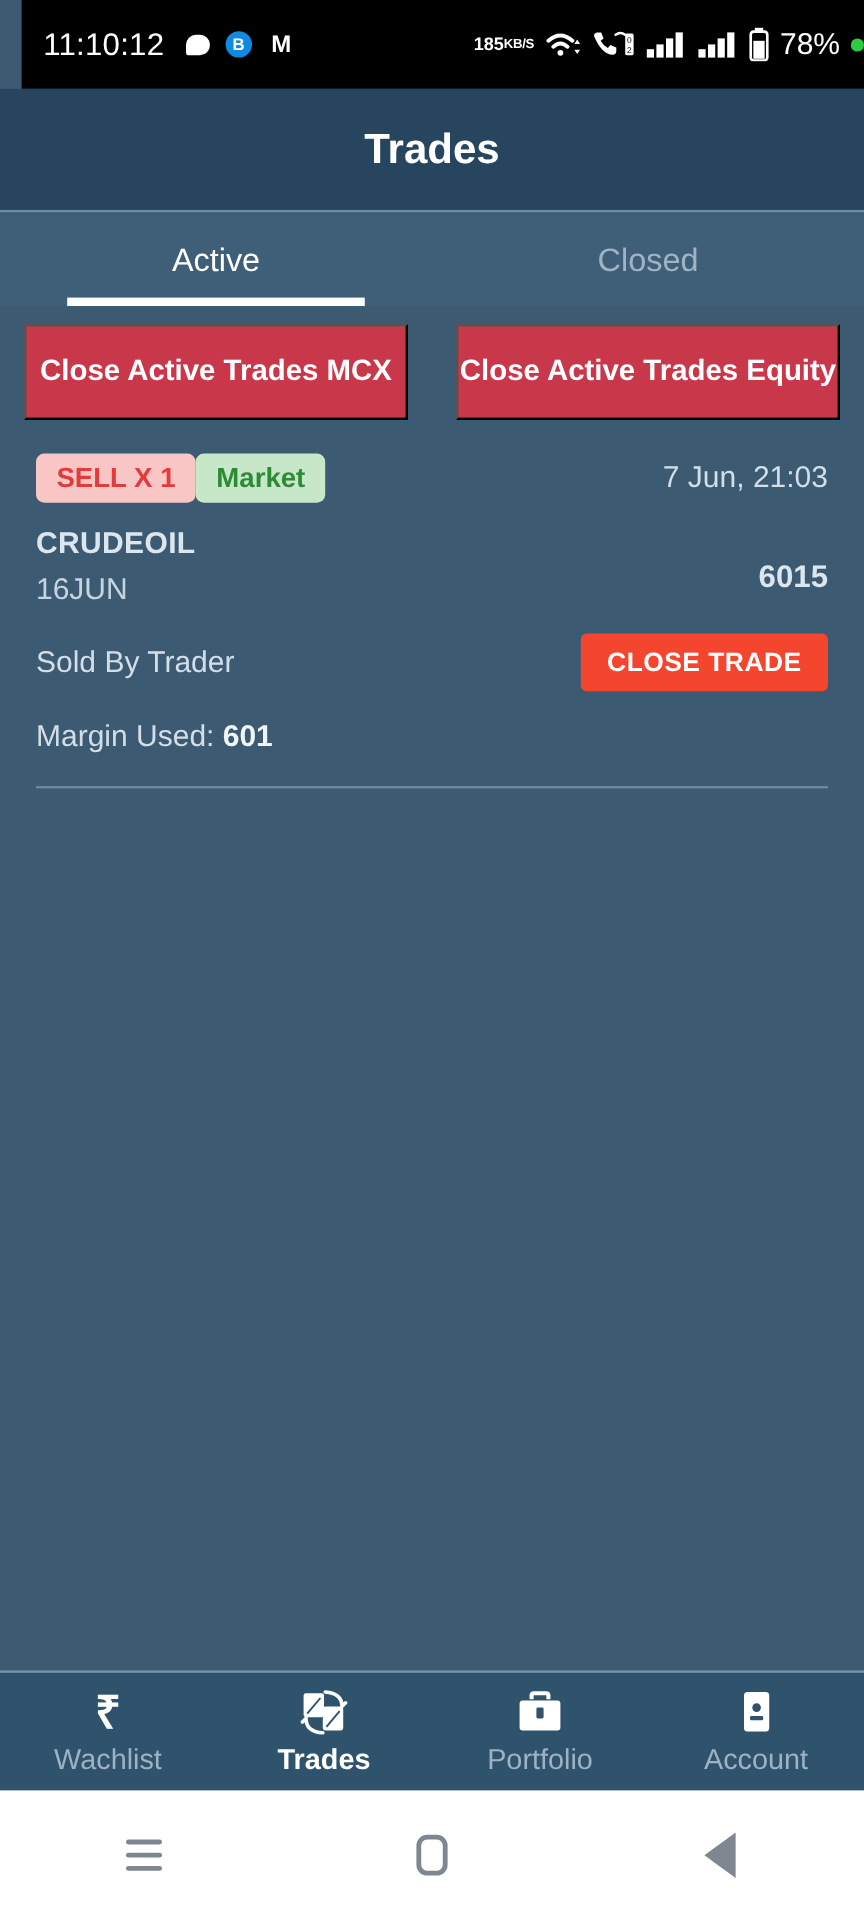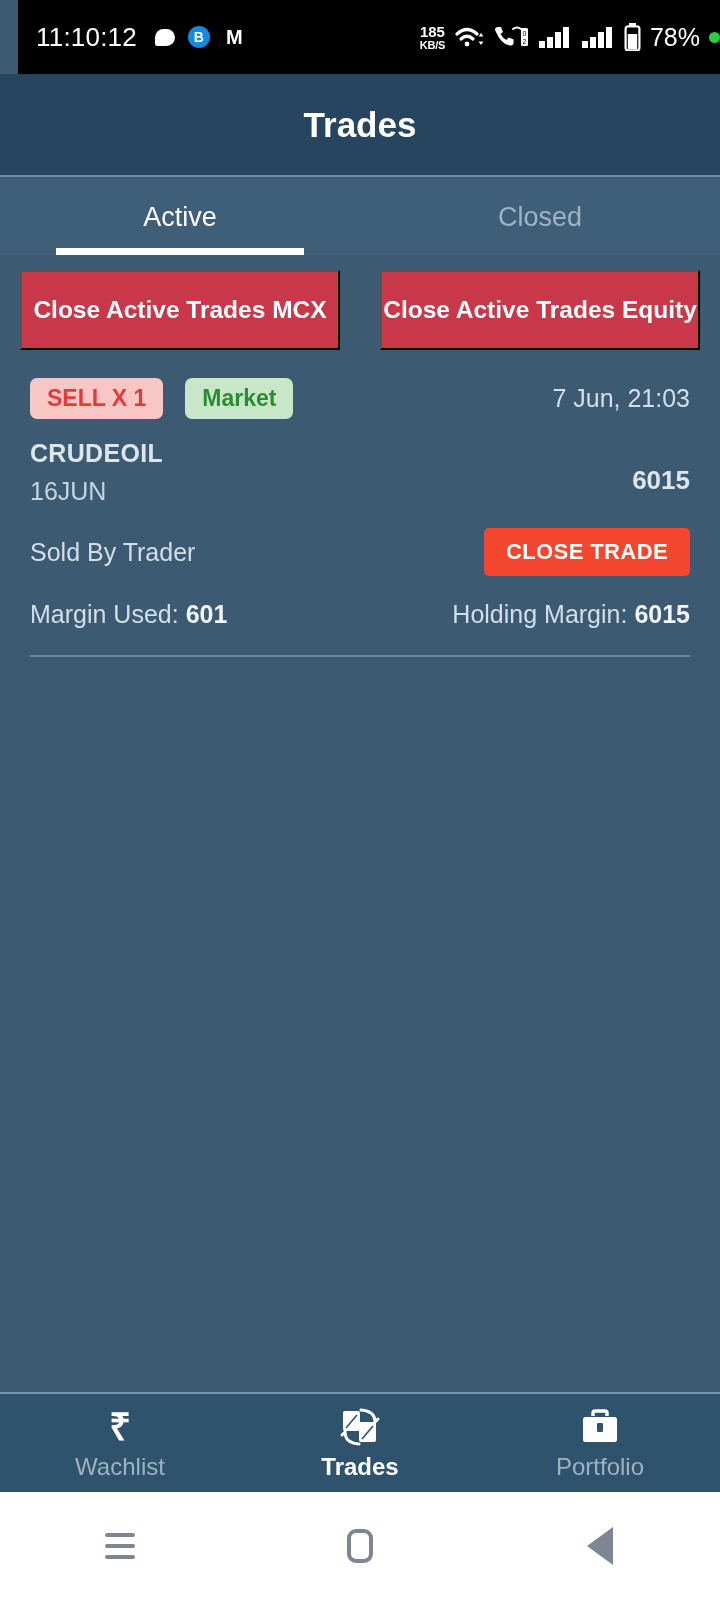--- a/index.html
+++ b/index.html
@@ -13,21 +13,21 @@
 
   
   .statusbar {
     position:absolute; top:0; left:18px; width:720px; height:74px;
     background:#000000; color:#ffffff;
     display:flex; align-items:center; padding:0 18px;
   }
   .sb-clock { font-size:26px; font-weight:400; letter-spacing:.2px; }
   .sb-left-icons { display:flex; align-items:center; gap:13px; margin-left:18px; }
   .sb-right { margin-left:auto; display:flex; align-items:center; gap:9px; }
-  .sb-kb { display:flex; flex-direction:column; align-items:center; line-height:1;
+  .sb-kb { display:flex; align-items:center; line-height:1;
            font-size:15px; font-weight:700; }
   .sb-kb .u { font-size:11px; letter-spacing:-.3px; margin-top:1px; }
   .sb-batt-pct { font-size:25px; }
   .greendot { width:11px; height:11px; border-radius:50%; background:#2ecc40; }
   .ic-bubble { width:20px; height:17px; background:#fff; border-radius:50% 50% 50% 10%/60% 60% 60% 20%; }
   .ic-bcircle { width:22px; height:22px; border-radius:50%; background:#1089E0;
     color:#fff; font-size:14px; font-weight:700; display:flex; align-items:center; justify-content:center; }
   .ic-mono { width:23px; height:23px; color:#fff; font-size:20px; font-weight:700;
     display:flex; align-items:center; justify-content:center; line-height:1; }
 
@@ -59,21 +59,21 @@
   }
   .closeall-btn {
     flex:1; height:80px; background:#C9384A; color:#ffffff;
     font-size:24.5px; font-weight:700; line-height:1.22;
     display:flex; align-items:center; justify-content:center; text-align:center;
   }
 
   
   .card { position:absolute; top:378px; left:0; width:720px; padding:0 30px; }
   .card-row { display:flex; align-items:center; }
-  .badges { display:flex; gap:22px; }
+  .badges { display:flex; }
   .badge { border-radius:7px; font-size:23px; font-weight:700; padding:7px 17px; }
   .badge-sell { background:#F9C6C6; color:#E23B3B; }
   .badge-market { background:#C8E7C9; color:#2E8B35; }
   .card-date { margin-left:auto; color:#D3DEE8; font-size:25px; }
 
   .sym-row { margin-top:20px; display:flex; align-items:flex-start; }
   .sym-name { color:#DCE6EE; font-size:25px; font-weight:700; letter-spacing:.3px; }
   .sym-exp { color:#C6D4E0; font-size:25px; margin-top:9px; }
   .sym-price { margin-left:auto; color:#DCE6EE; font-size:26px; font-weight:700; padding-top:26px; }
 
@@ -204,24 +204,20 @@
     <div class="act-row">
       <span class="act-label">Sold By Trader</span>
       <button class="close-trade-btn">CLOSE TRADE</button>
     </div>
 
     <div class="margin-row">
       <span class="margin-txt">
         <span>Margin Used:</span>
         <b>601</b>
       </span>
-      <span class="margin-txt margin-right">
-        <span>Holding Margin:</span>
-        <b>6015</b>
-      </span>
     </div>
 
     <div class="card-divider"></div>
   </div>
 
   <div class="bottomnav">
     <div class="navitem">
       <span class="navicon">
         <svg width="36" height="40" viewBox="0 0 36 40">
           <text x="18" y="33" font-size="38" font-weight="700" fill="#ffffff" text-anchor="middle" font-family="Liberation Sans, sans-serif">₹</text>
@@ -243,20 +239,30 @@
     </div>
     <div class="navitem">
       <span class="navicon">
         <svg width="42" height="40" viewBox="0 0 42 40">
           <path d="M14 9 v-3 q0-2 2-2 h10 q2 0 2 2 v3" stroke="#ffffff" stroke-width="3.4" fill="none"></path>
           <rect x="4" y="10" width="34" height="25" rx="2.5" fill="#ffffff"></rect>
           <rect x="18" y="16" width="6" height="9" rx="1.2" fill="#2F536D"></rect>
         </svg>
       </span>
       <span class="navlabel">Portfolio</span>
+    </div>
+    <div class="navitem">
+      <span class="navicon">
+        <svg width="42" height="40" viewBox="0 0 42 40">
+          <rect x="11" y="3" width="21" height="33" rx="3" fill="#ffffff"></rect>
+          <circle cx="21.5" cy="16" r="3.6" fill="#2F536D"></circle>
+          <rect x="16" y="23" width="11" height="3.6" rx="1.2" fill="#2F536D"></rect>
+        </svg>
+      </span>
+      <span class="navlabel">Account</span>
     </div>
   </div>
 
   <div class="androidnav">
     <div class="anav">
       <span class="hamburger">
           <i></i>
           <i></i>
           <i></i>
         </span>

